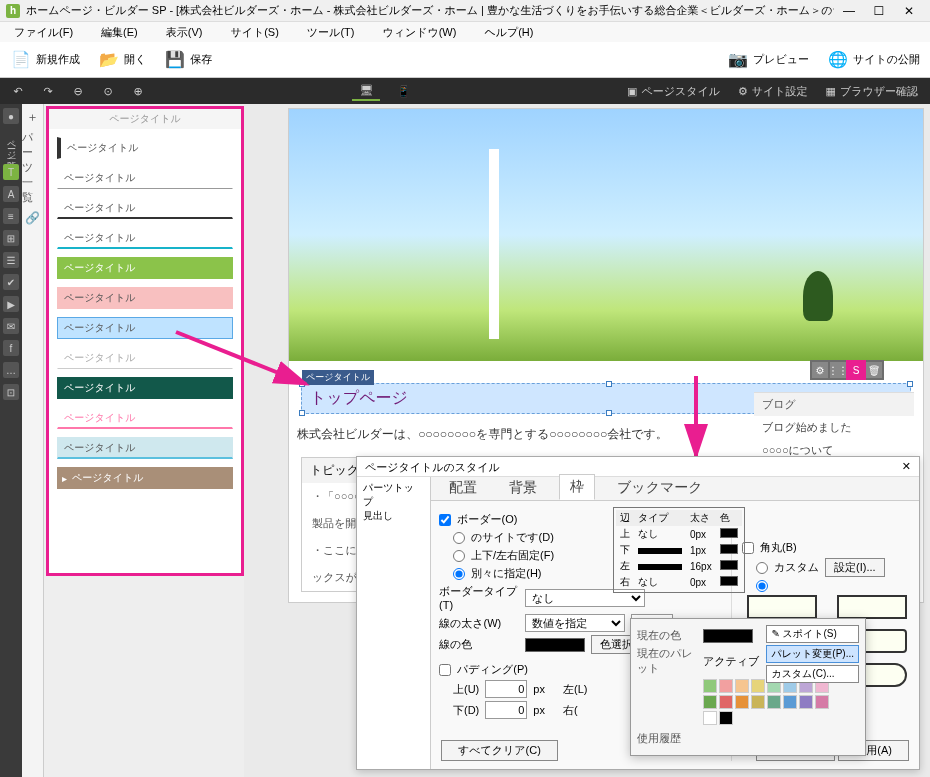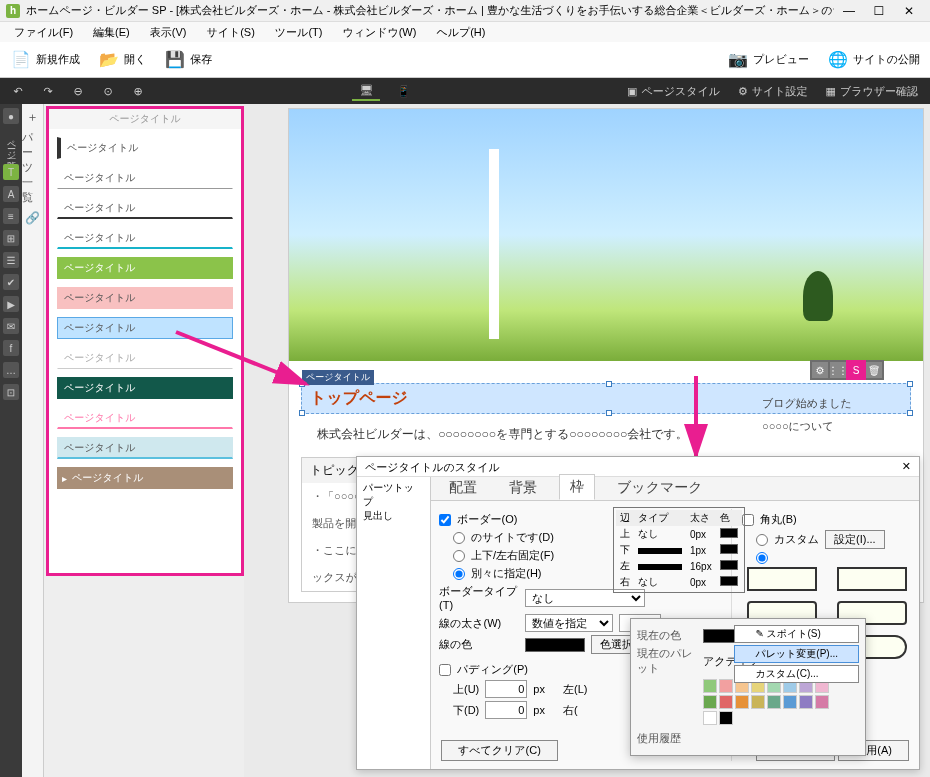--- a/index.html
+++ b/index.html
@@ -5,21 +5,21 @@
 * { box-sizing: border-box; margin: 0; padding: 0; font-family: "Meiryo UI", "Yu Gothic", sans-serif; }
 body { background: #fff; width: 930px; height: 777px; overflow: hidden; position: relative; font-size: 11px; }
 
 
 .titlebar { height: 22px; background: #f0f0f0; display: flex; align-items: center; padding: 0 6px; border-bottom: 1px solid #ddd; }
 .titlebar .logo { width: 14px; height: 14px; background: #7cb342; border-radius: 2px; margin-right: 6px; display:flex;align-items:center;justify-content:center;color:#fff;font-weight:bold;font-size:10px;}
 .titlebar .title { flex: 1; font-size: 11px; white-space: nowrap; overflow: hidden; }
 .titlebar .winbtn { width: 30px; height: 16px; display: inline-flex; align-items: center; justify-content: center; font-size: 12px; cursor: pointer; }
 
 
-.menubar { height: 20px; background: #f8f8f8; display: flex; align-items: center; padding: 0 8px; font-size: 11px; gap: 8px; }
+.menubar { height: 20px; background: #f8f8f8; display: flex; align-items: center; padding: 0 8px; font-size: 11px; gap: 16px; }
 .menubar span { padding: 2px 6px; cursor: pointer; }
 
 
 .toolbar { height: 36px; background: #fff; border-bottom: 1px solid #ccc; display: flex; align-items: center; padding: 0 10px; gap: 18px; }
 .tool { display: flex; align-items: center; gap: 4px; cursor: pointer; font-size: 11px; }
 .tool .icon { width: 22px; height: 22px; display: inline-flex; align-items: center; justify-content: center; font-size: 16px; }
 .toolbar .spacer { flex: 1; }
 
 
 .darkbar { height: 26px; background: #2b2b2b; display: flex; align-items: center; padding: 0 8px; gap: 10px; color: #ccc; font-size: 11px; }
@@ -68,24 +68,24 @@
 .hero .caption { position:absolute; left:0; bottom:0; background:rgba(60,60,60,.78); color:#fff; padding:10px 16px; }
 .hero .caption h2 { font-size:18px; font-weight:normal; }
 .hero .caption p { font-size:11px; margin-top:2px;}
 
 .sel-toolbar { position:absolute; right:40px; top:252px; display:flex; gap:2px; background:#6d6d6d; padding:2px; }
 .sel-toolbar .b { width:16px; height:16px; background:#888; color:#fff; font-size:10px; display:flex;align-items:center;justify-content:center; cursor:pointer;}
 .sel-toolbar .b.hl { background:#e91e90; outline:2px solid #e91e90; }
 
 .page-title { border:1px dashed #6aa0da; background:#cfe6ff; padding:4px 8px; margin: 22px 12px 8px 12px; position:relative;}
 .page-title .tag { position:absolute; top:-14px; left:0; font-size:9px; background:#3a5b8c; color:#fff; padding:1px 4px;}
-.page-title h1 { color:#c2410c; font-size:16px; font-weight:bold; }
+.page-title h1 { color:#701a75; font-size:16px; font-weight:normal; }
 .selhandle { position:absolute; width:6px;height:6px; background:#fff; border:1px solid #3a7bbf; }
 
-.body-text { padding:4px 28px; font-size:12px; color:#333;}
+.body-text { padding:4px 8px; font-size:12px; color:#333;}
 .topics { border:1px solid #ccc; margin:10px 12px; }
 .topics .hd { background:#f3f3f3; padding:4px 8px; font-size:12px; }
 .topics .row { padding:6px 10px; font-size:11px; color:#555; }
 
 .sidebar-col { position:absolute; right:10px; top:284px; width:160px; }
 .side-title { background:#f2f2f2; padding:4px 8px; color:#555; border-top:1px solid #ddd;}
 .side-item { padding:4px 8px; font-size:11px; color:#444;}
 
 
 .arrow { position:absolute; pointer-events:none; }
@@ -110,38 +110,38 @@
 .radio { width:12px;height:12px; }
 .border-table { border:1px solid #777; padding:2px; font-size:10px; }
 .border-table table { border-collapse:collapse; }
 .border-table td { padding:1px 4px; }
 .border-table .th { background:#eee; }
 .bar { display:inline-block; width:44px; height:6px; background:#000; }
 select.sel, input.inp { font-size:11px; height:18px; border:1px solid #999; background:#fff; padding:0 2px;}
 input.num { width:42px; text-align:right;}
 .swatch { width:60px; height:14px; background:#000; border:1px solid #666; display:inline-block;}
 
-.rcol { width:180px; border-left:1px solid #ddd; padding-left:10px; }
+.rcol { width:180px; border-left:1px solid #ddd; padding-left:10px;margin-top:28px; }
 .shape-grid { display:grid; grid-template-columns: repeat(2, 70px); gap:10px 20px; justify-content:center;}
 .shape { width:70px; height:24px; border:2px solid #333; background:#fdfff2;}
 .shape.r1 { border-radius:4px; }
 .shape.r2 { border-radius:12px; }
 .shape.r4 { border-radius:24px; }
 .dlg-foot { position:absolute; bottom:8px; left:10px; right:10px; display:flex; justify-content:space-between; }
 .btn { border:1px solid #888; background:#f4f4f4; padding:2px 16px; cursor:pointer; font-size:11px; }
 
 
 .popup { position:absolute; left:630px; top:618px; width:236px; background:#f5f5f5; border:1px solid #999; box-shadow:0 2px 10px rgba(0,0,0,.25); padding:6px; font-size:11px; z-index:10;}
 .popup .prow { display:flex; align-items:center; gap:6px; margin:3px 0;}
 .popup .prow .plbl { width:60px; color:#555;}
 .swatch-sm { width:50px; height:14px; background:#000; border:1px solid #666;}
 .palette { display:grid; grid-template-columns: repeat(8, 14px); gap:2px; margin-left:66px; }
 .palette .c { width:14px; height:14px; border:1px solid #ccc; cursor:pointer;}
 .popup .side-btns { position:absolute; right:6px; top:6px; display:flex; flex-direction:column; gap:2px; }
-.popup .side-btns .sb { border:1px solid #888; background:#fff; font-size:10px; padding:1px 20px; cursor:pointer; }
+.popup .side-btns .sb { border:1px solid #888; background:#fff; font-size:10px; padding:1px 4px; cursor:pointer; }
 .popup .side-btns .sb.sel { background:#cde4ff; border-color:#4a90d9; }
 
 </style>
 </head>
 <body>
 
 <div class="titlebar">
   <span class="logo">h</span>
   <span class="title">ホームページ・ビルダー SP - [株式会社ビルダーズ・ホーム - 株式会社ビルダーズ・ホーム | 豊かな生活づくりをお手伝いする総合企業＜ビルダーズ・ホーム＞のサイトです。*]</span>
   <span class="winbtn">—</span>
@@ -280,20 +280,21 @@
         <div class="topics">
           <div class="hd">トピックス</div>
           <div class="row">・「○○○○」</div>
           <div class="row">製品を開発○</div>
           <div class="row">・ここにトピ</div>
           <div class="row">ックスが入</div>
         </div>
       </div>
 
       <div class="sidebar-col">
+        <div class="side-title">ブログ</div>
         <div class="side-item">ブログ始めました</div>
         <div class="side-item">○○○○について</div>
       </div>
     </div>
   </div>
 </div>
 
 <div class="arrow" style="left:176px; top:332px;">
   <svg width="150" height="70">
       <defs>
@@ -351,21 +352,21 @@
               <span>別々に指定(H)</span>
             </div>
 
           <div class="form-row">
               <label class="lbl">ボーダータイプ(T)</label>
             <select class="sel" style="width:120px"><option>なし</option></select>
             </div>
 
           <div class="form-row">
               <label class="lbl">線の太さ(W)</label>
-            <select class="sel" style="width:88px"><option>数値を指定</option></select>
+            <select class="sel" style="width:100px"><option>数値を指定</option></select>
             <input class="inp num" value="0" style="">
             <span>px</span>
             </div>
 
           <div class="form-row">
               <label class="lbl">線の色</label>
             <span class="swatch"></span>
             <button class="btn" style="padding:1px 8px">色選択(S)...</button>
             </div>
 

